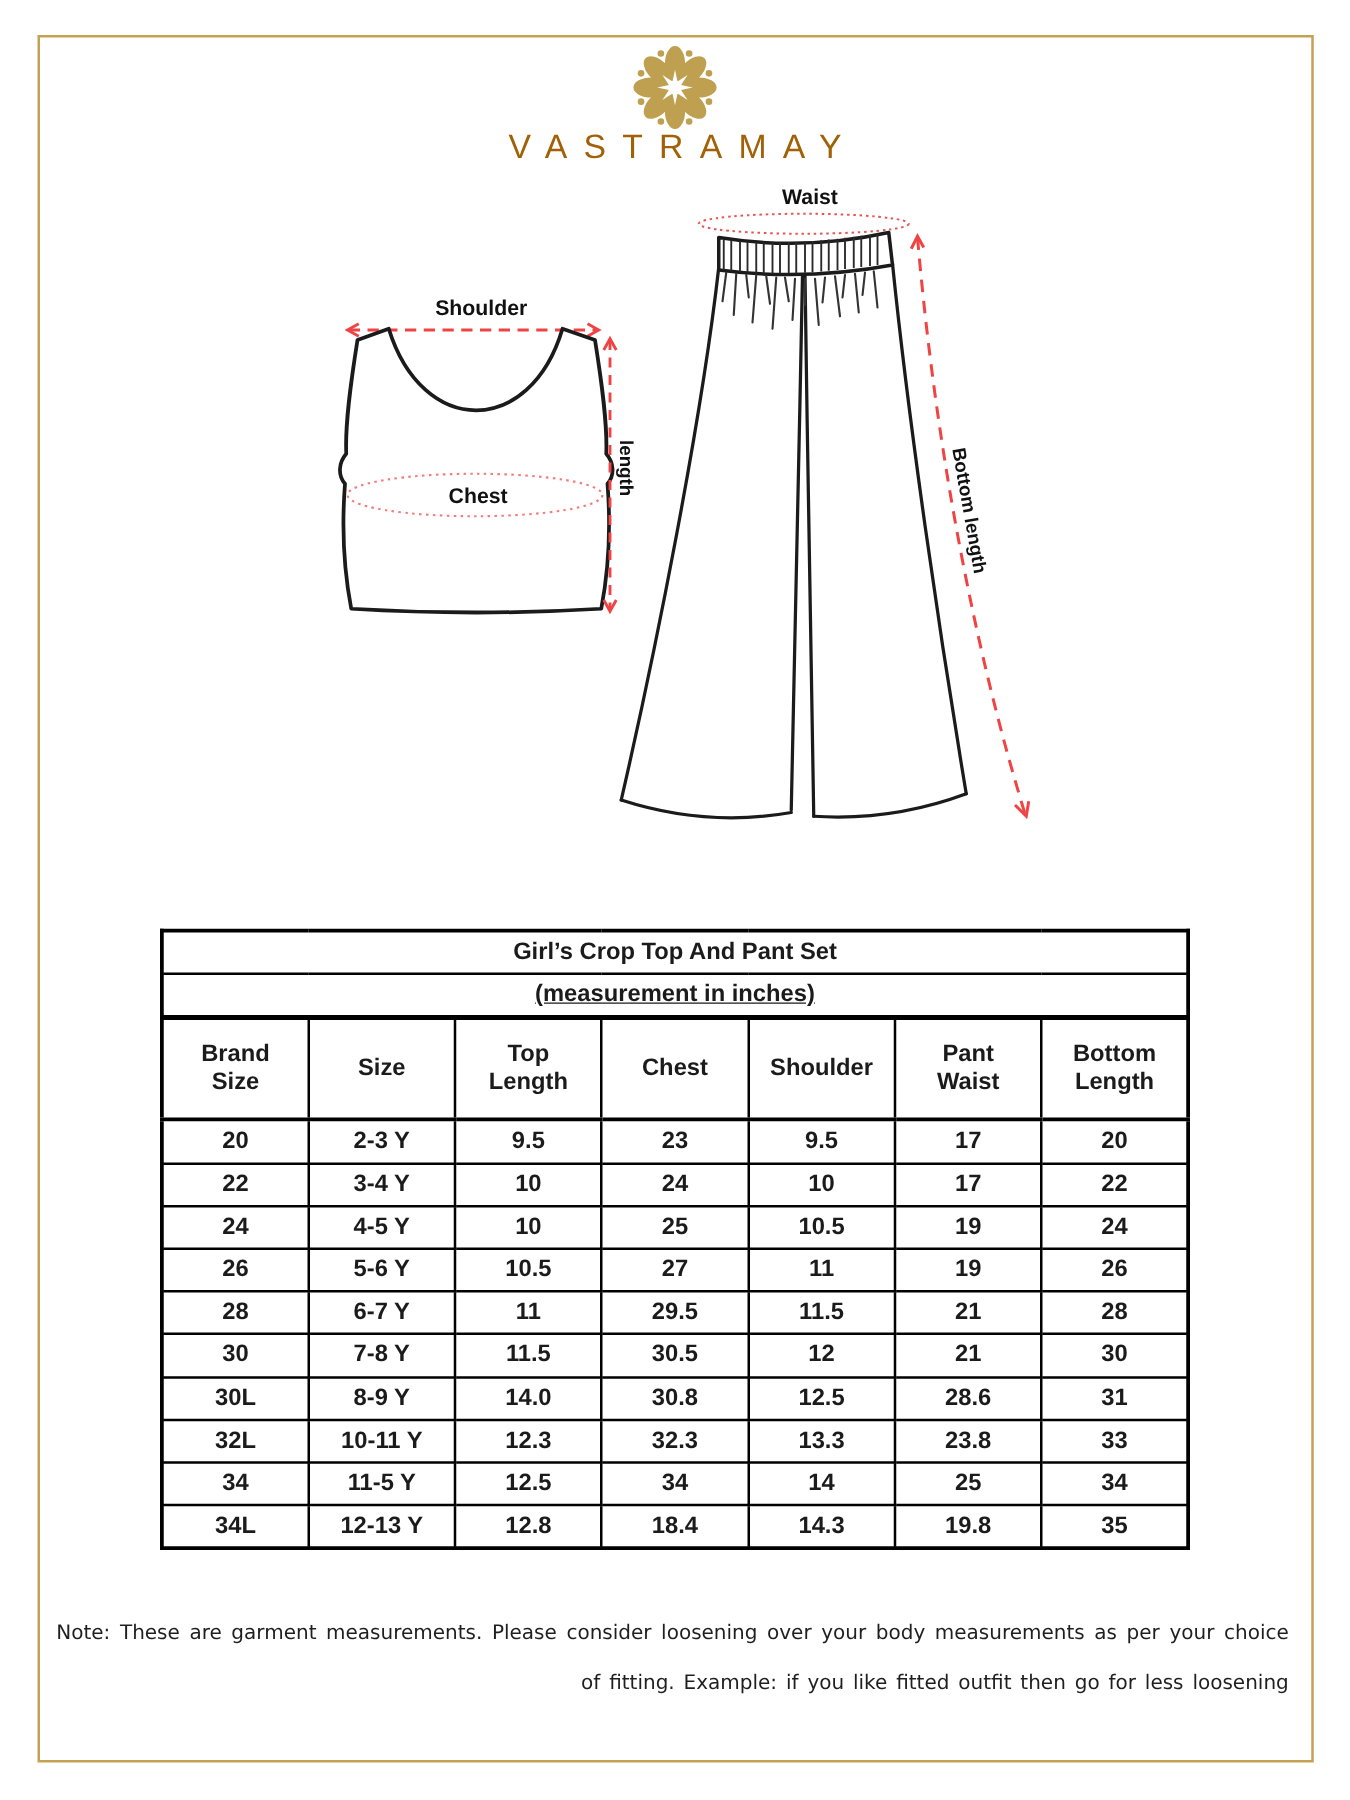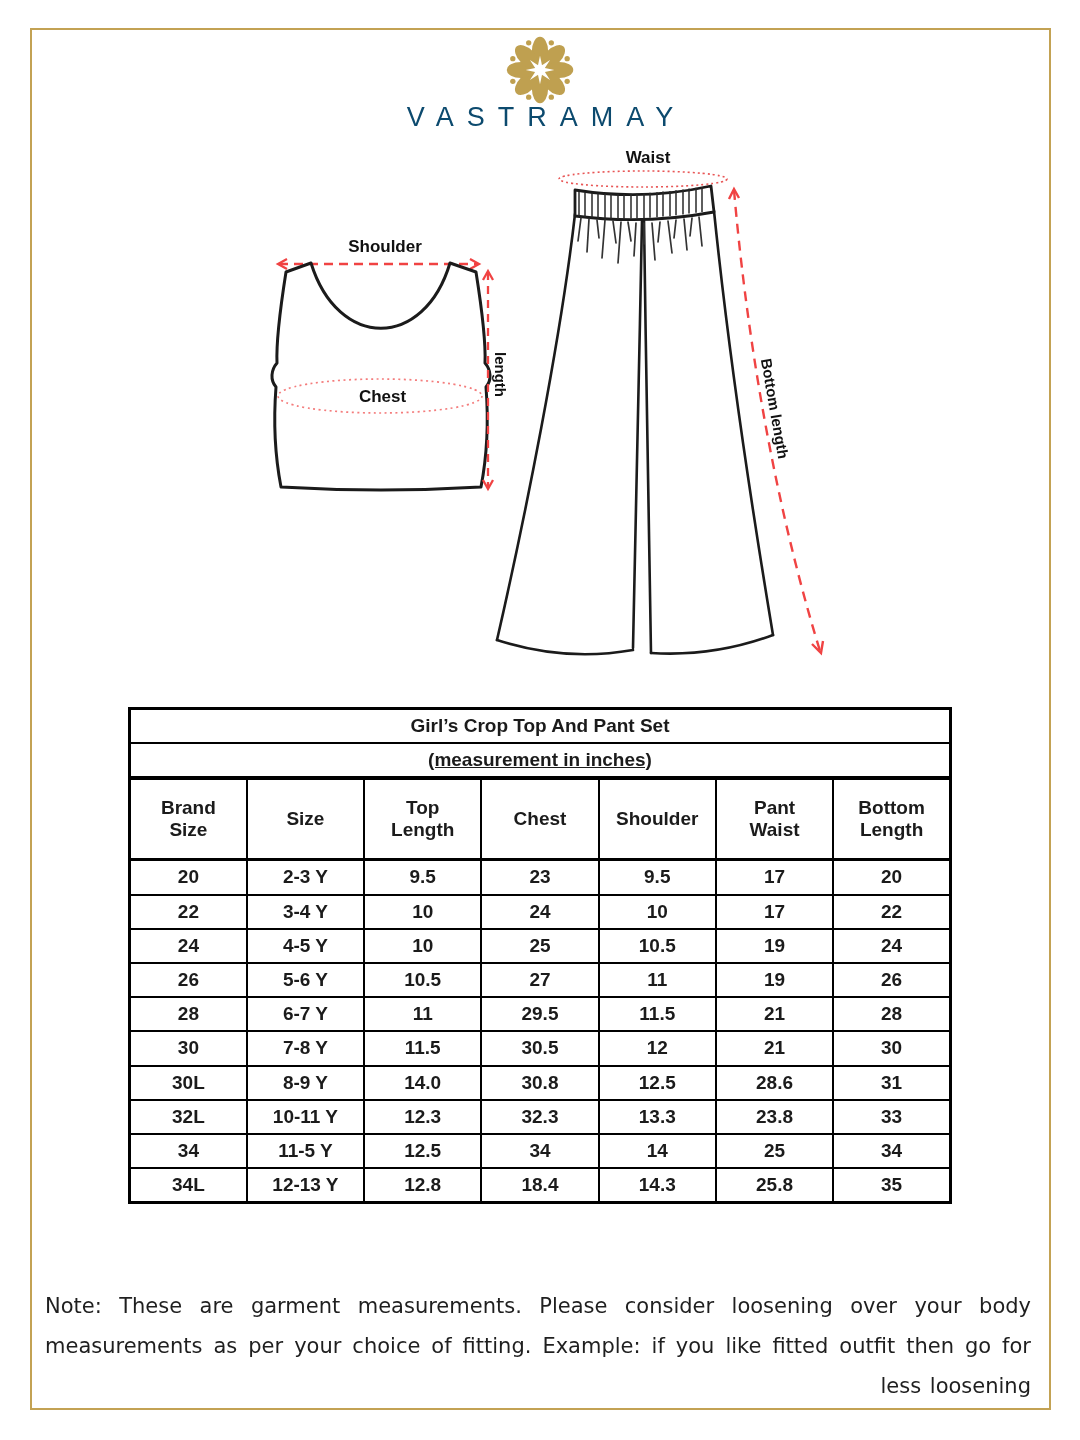--- a/index.html
+++ b/index.html
@@ -11,38 +11,38 @@
   
   #frame{
     position:absolute;left:30px;top:28px;width:1021px;height:1382px;
     border:2.5px solid #C3A253;pointer-events:none;box-sizing:border-box;
   }
   
   #ornament{left:50%;top:32px;transform:translateX(-50%);}
   #brand-name{
     left:0;top:102px;width:100%;text-align:center;
     font-size:27px;letter-spacing:13px;padding-left:13px;box-sizing:border-box;
-    color:#0c4a6e;font-weight:400;
+    color:#a16207;font-weight:400;
   }
   
   .diag-label{font-weight:bold;color:#111;text-align:center;}
   #shoulder-label{left:250px;top:237px;width:270px;font-size:17px;}
   #chest-label{left:320px;top:387px;width:125px;font-size:17px;}
   #length-label{left:492px;top:352px;font-size:15px;writing-mode:vertical-rl;}
   #waist-label{left:560px;top:148px;width:176px;font-size:17px;}
   #bottom-length-label{left:708px;top:400px;width:134px;font-size:15px;transform:rotate(80deg);}
   #crop-top-diagram{left:248px;top:230px;}
   #pant-diagram{left:468px;top:148px;}
   
   #size-table{
     left:128px;top:707px;width:824px;border-collapse:collapse;
     table-layout:fixed;background:#fff;
   }
   #size-table,#size-table td,#size-table th{border:2.5px solid #000;}
-  #size-table{border-width:3px;}
+  #size-table{border-width:3px;margin-top:36px;}
   .title-cell{
     height:54px;text-align:center;font-weight:bold;font-size:25px;
     border-width:0 0 2.5px 0 !important;
   }
   .subtitle-cell{
     height:34px;text-align:center;font-size:16px;font-weight:400;
     border-width:0 0 4px 0 !important;
     text-decoration:underline;
   }
   #size-table th{
@@ -50,21 +50,21 @@
     vertical-align:middle;white-space:pre-line;line-height:1.2;
     border-width:0 2px 3px 2px;padding:0;
   }
   #size-table td{
     height:32.2px;font-size:19px;font-weight:bold;text-align:center;
     vertical-align:middle;border-width:2.5px 2px;padding:0;
   }
   
   #note{
     left:45px;top:1286px;width:986px;
-    font-family:"DejaVu Sans", sans-serif;font-size:21px;line-height:40px;
+    font-family:"DejaVu Sans", sans-serif;font-size:16px;line-height:40px;
     color:#1f1f1f;text-align:justify;text-align-last:right;word-spacing:2px;
   }
 </style>
 </head>
 <body>
 
 <div id="page">
 
   <div id="frame"></div>
 
@@ -257,21 +257,21 @@
           <td>14</td>
           <td>25</td>
           <td>34</td>
         </tr>
         <tr>
           <td>34L</td>
           <td>12-13 Y</td>
           <td>12.8</td>
           <td>18.4</td>
           <td>14.3</td>
-          <td>25.8</td>
+          <td>19.8</td>
           <td>35</td>
         </tr>
       </tbody>
   </table>
 
   <div id="note" class="abs">Note: These are garment measurements. Please consider loosening over your body measurements as per your choice of fitting. Example: if you like fitted outfit then go for less loosening</div>
 
 </div>
 
 </body></html>

